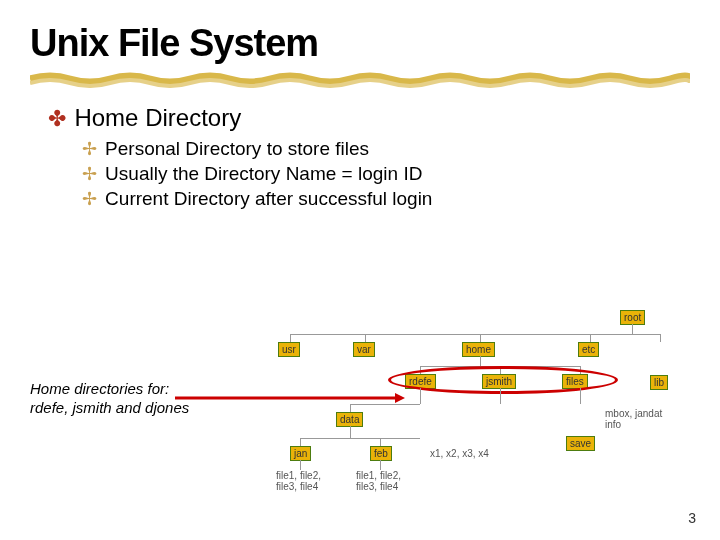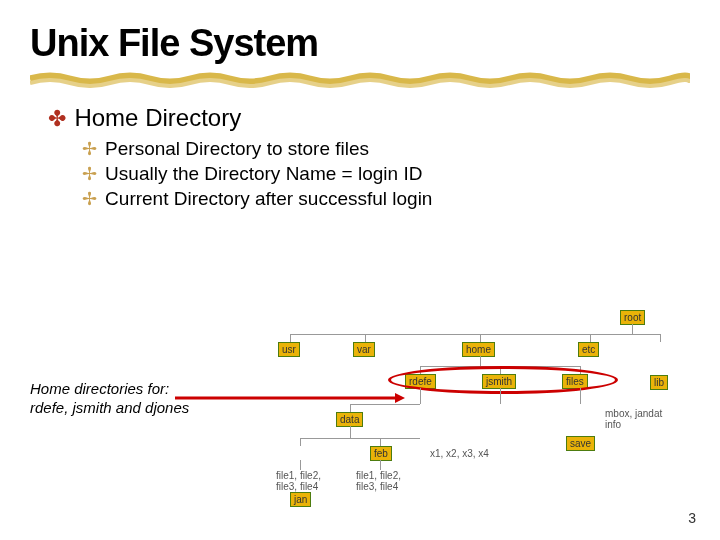--- a/index.html
+++ b/index.html
@@ -107,21 +107,21 @@
 
     <div class="node" style="top:102px; left:66px;">data</div>
     <div class="node" style="top:102px; left:296px;margin-top:24px;">save</div>
     <div class="label" style="top:98px; left:335px; width:70px; white-space:normal; line-height:1.1;">mbox, jandat info</div>
 
     <div class="vline line" style="top:116px; left:80px; height:12px;"></div>
     <div class="hline line" style="top:128px; left:30px; width:120px;"></div>
     <div class="vline line" style="top:128px; left:30px; height:8px;"></div>
     <div class="vline line" style="top:128px; left:110px; height:8px;"></div>
 
-    <div class="node" style="top:136px; left:20px;margin-top:46px;">jan</div>
+    <div class="node" style="top:136px; left:20px;">jan</div>
     <div class="node" style="top:136px; left:100px;">feb</div>
     <div class="label" style="top:138px; left:160px;">x1, x2, x3, x4</div>
 
     <div class="vline line" style="top:150px; left:30px; height:10px;"></div>
     <div class="vline line" style="top:150px; left:110px; height:10px;"></div>
 
     <div class="label" style="top:160px; left:6px; width:55px; white-space:normal; line-height:1.1;">file1, file2, file3, file4</div>
     <div class="label" style="top:160px; left:86px; width:55px; white-space:normal; line-height:1.1;">file1, file2, file3, file4</div>
 
   </div>

